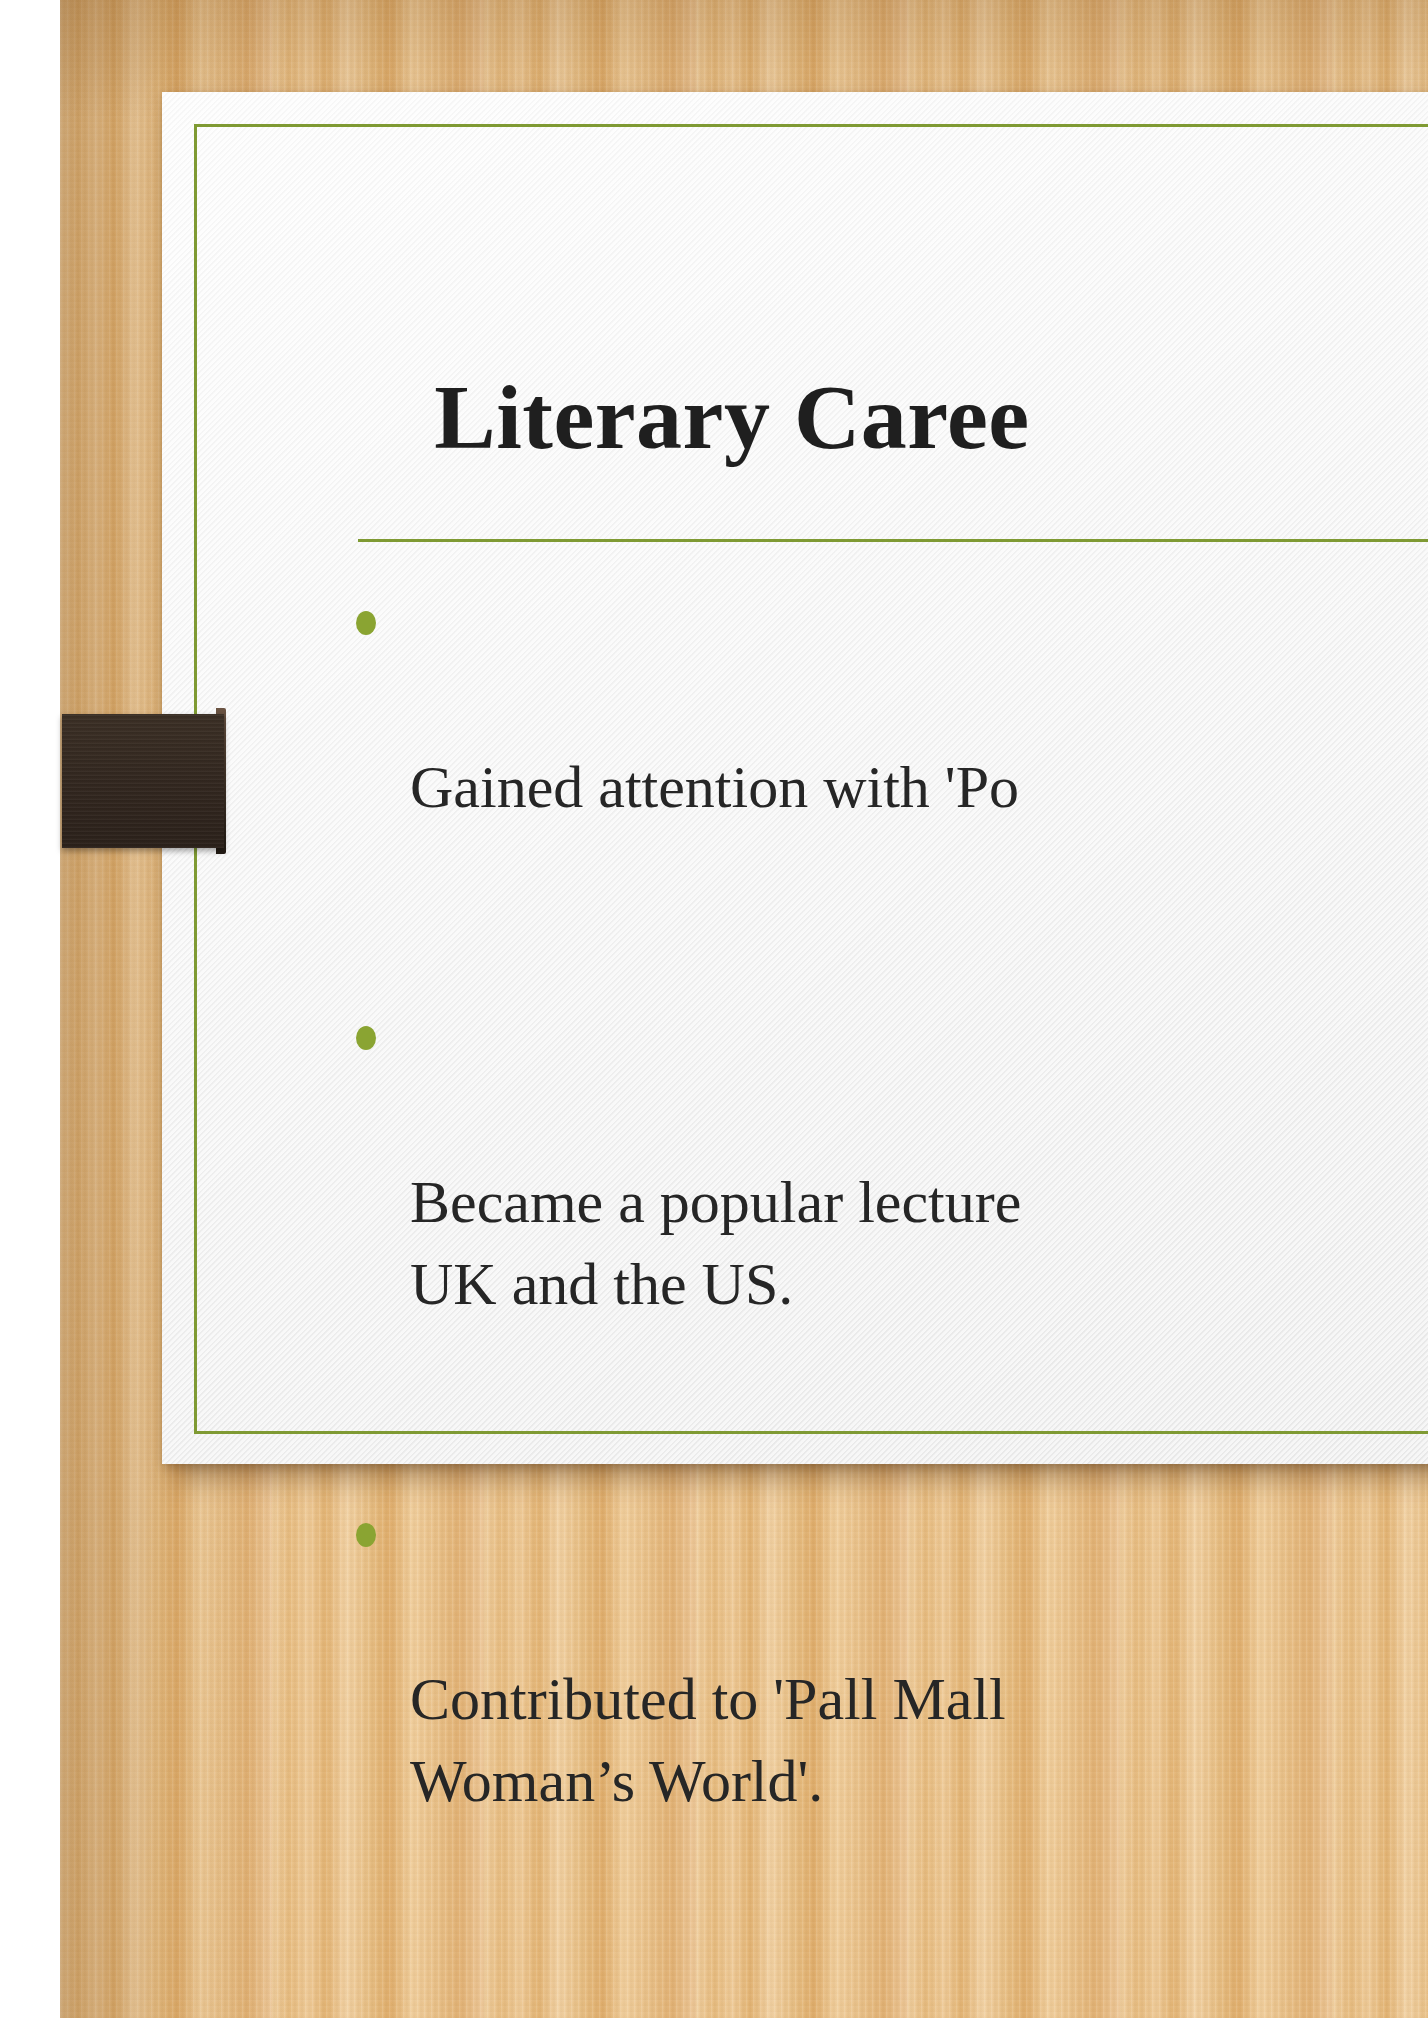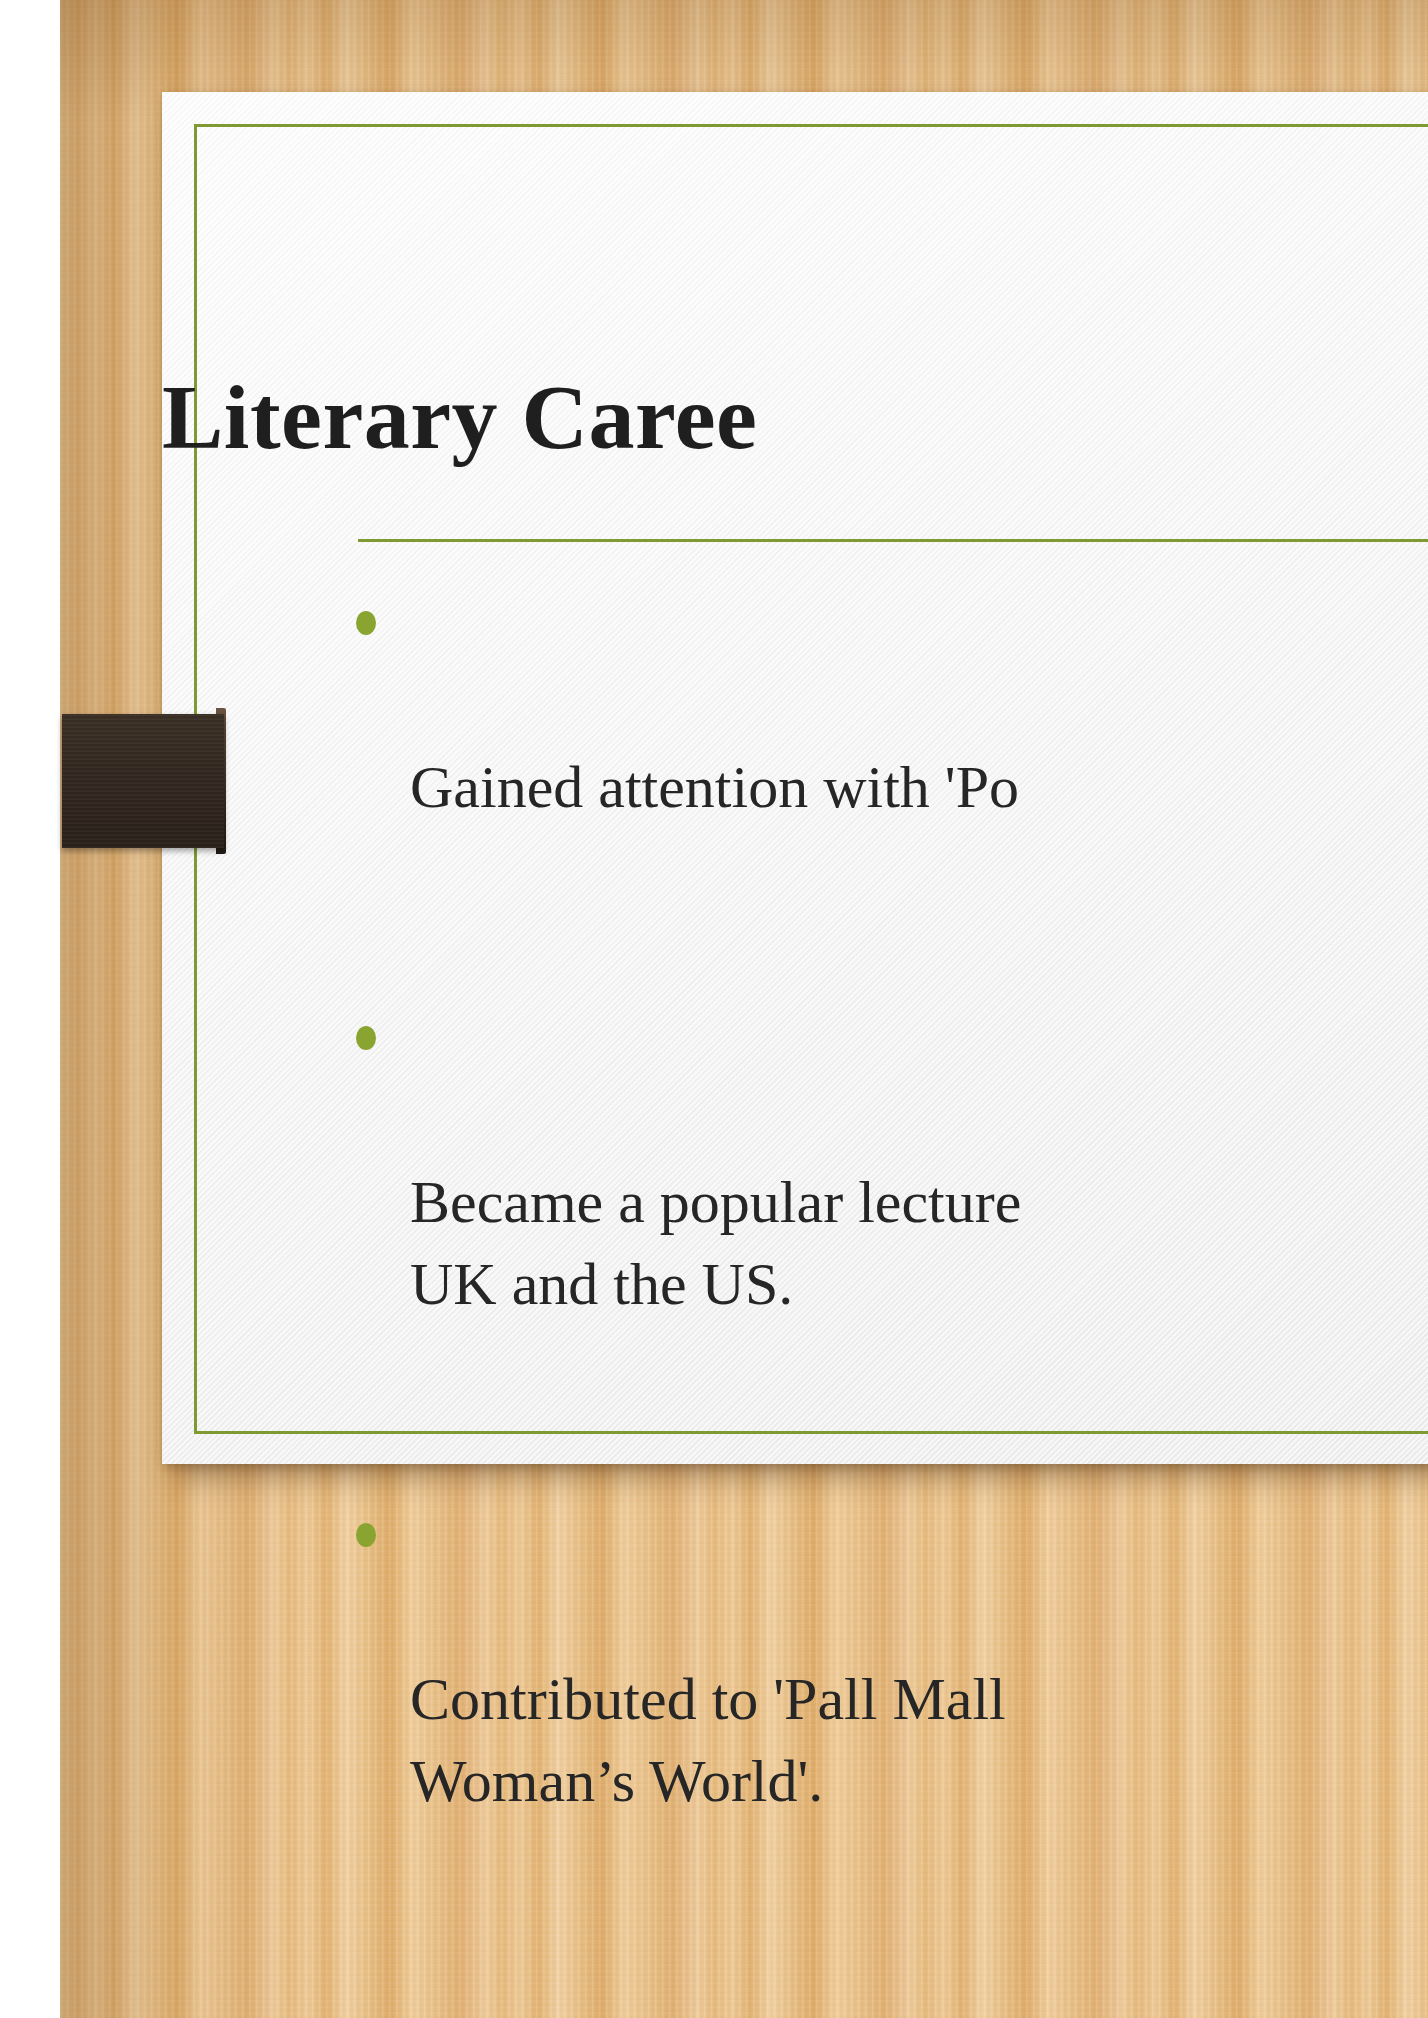--- a/index.html
+++ b/index.html
@@ -134,21 +134,21 @@
     top: 92px;
     width: 1330px;
     height: 1372px;
   }
 
   .slide-title {
     position: absolute;
     left: 0;
     top: 215px;
     width: 1140px;
-    text-align: left;
+    text-align: center;
     font-size: 92px;
     line-height: 1.05;
     color: #1f1f1f;
     letter-spacing: 0.5px;
     white-space: nowrap;
   }
 
   .title-rule {
     position: absolute;
     left: 196px;

